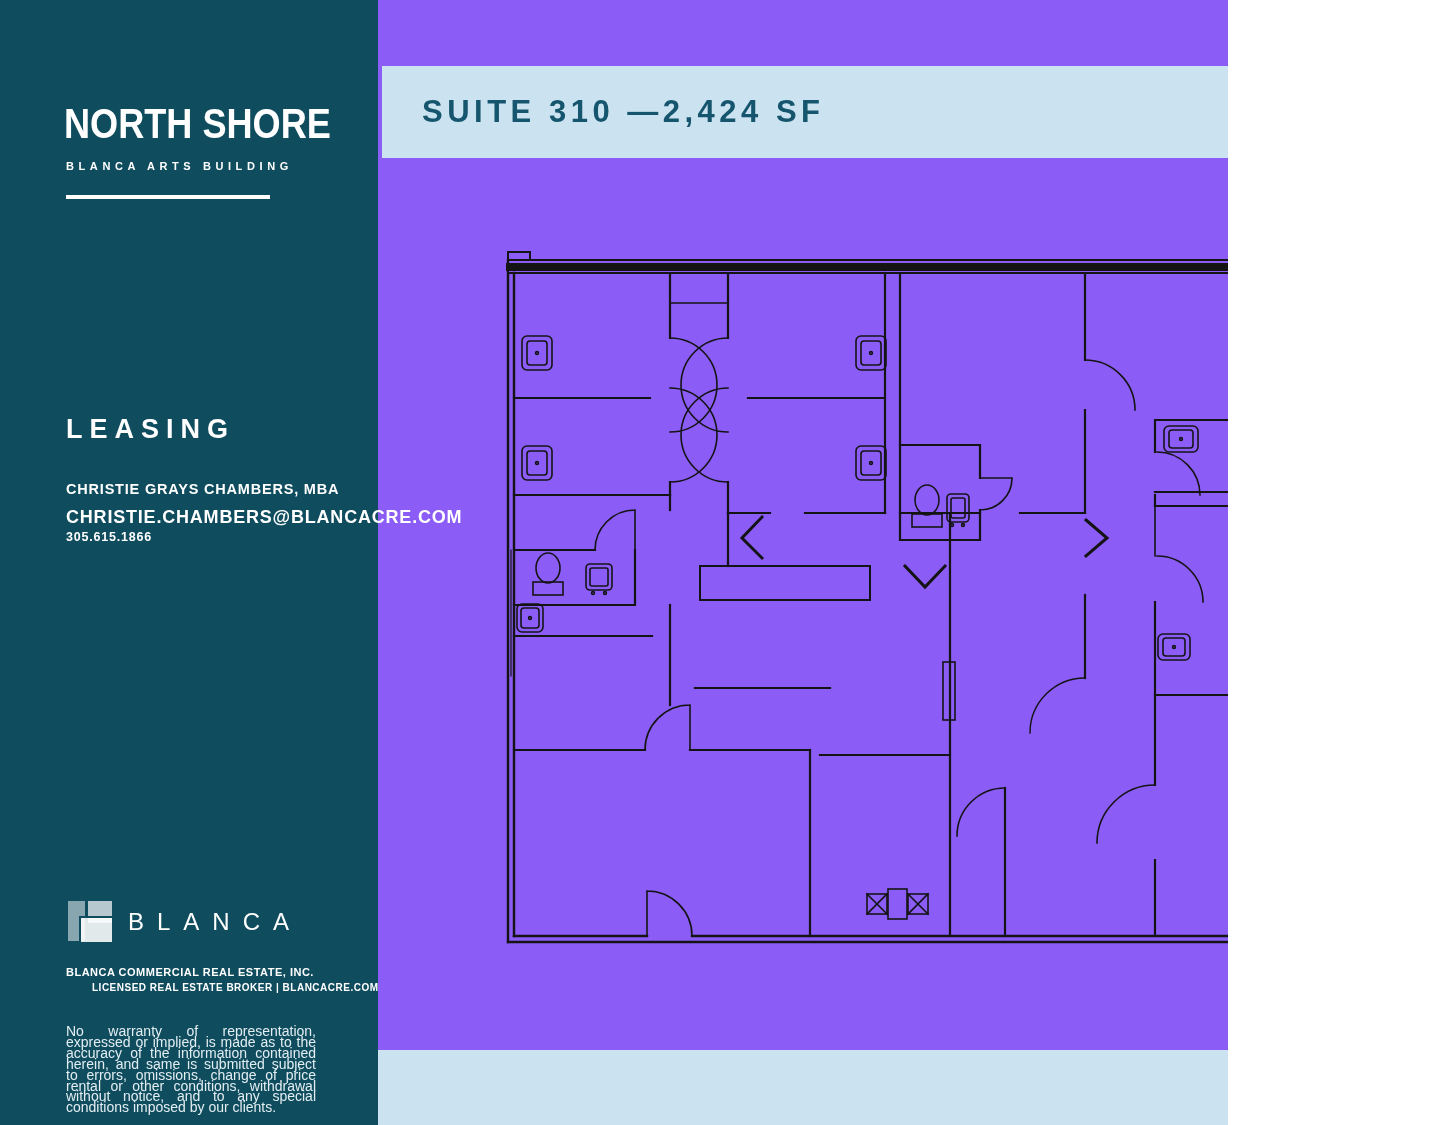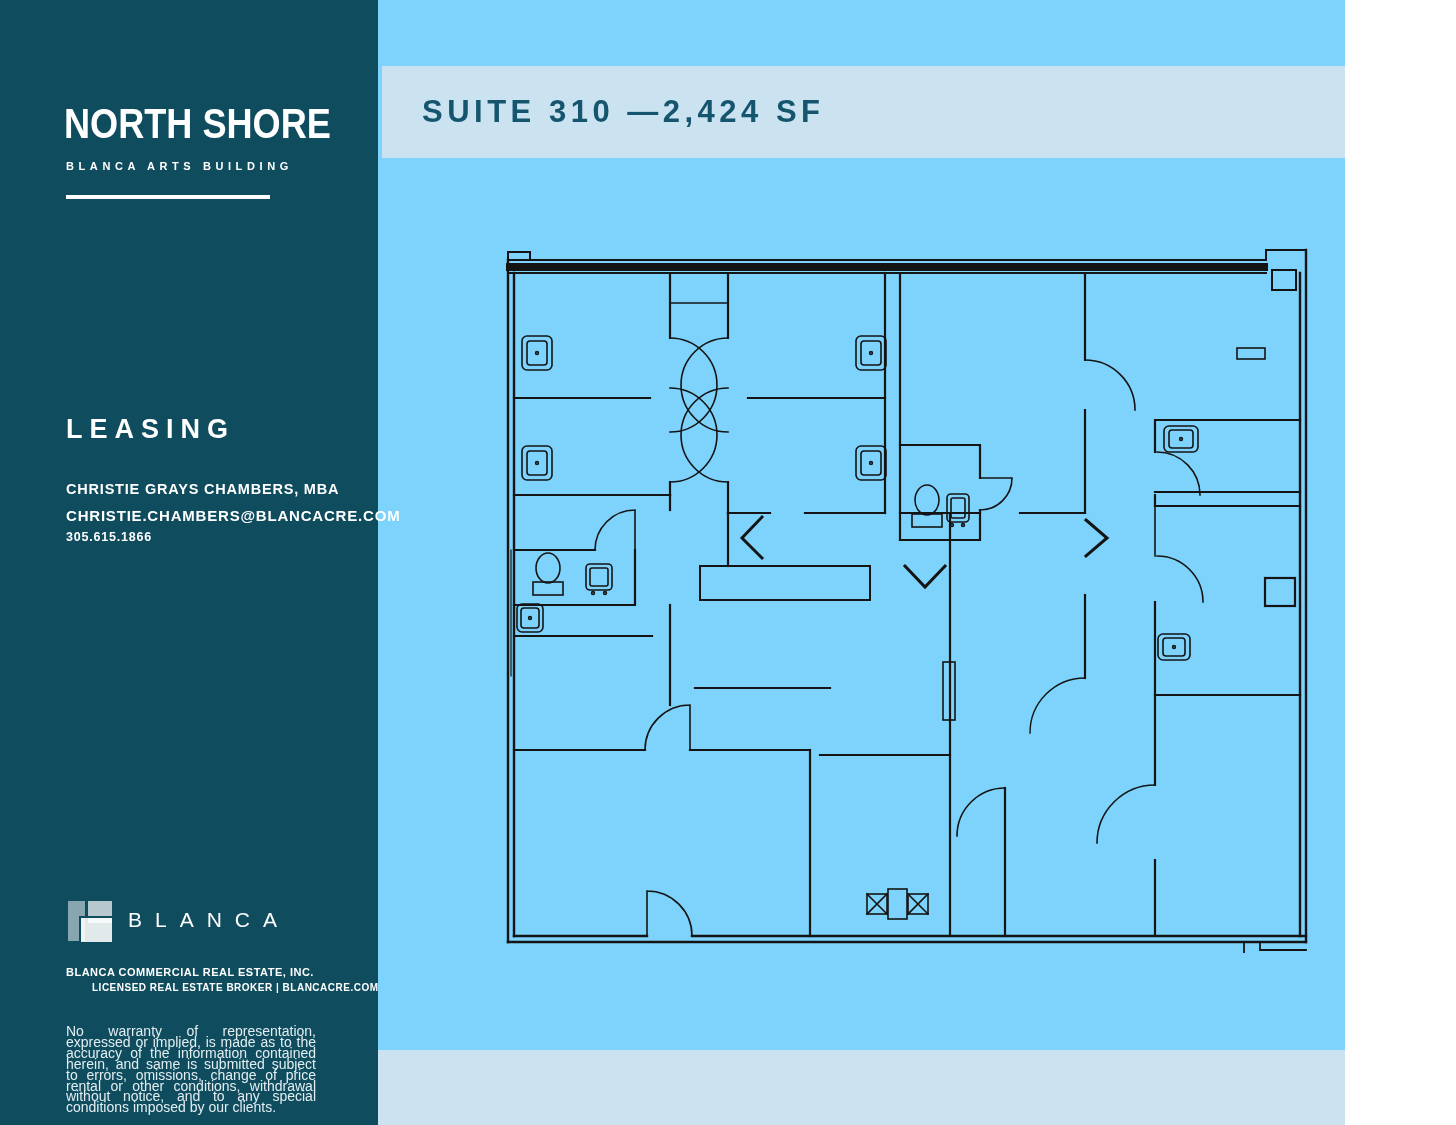--- a/index.html
+++ b/index.html
@@ -1,36 +1,36 @@
 <!DOCTYPE html>
 <html><head>
 <meta charset="utf-8">
 <style>
   * { margin:0; padding:0; box-sizing:border-box; }
   html,body { background:#ffffff; }
   body { font-family:"Liberation Sans", sans-serif; }
-  .page { position:relative; width:1345px; height:1125px; background:#7dd3fc; overflow:hidden; }
+  .page { position:relative; width:1228px; height:1125px; background:#8b5cf6; overflow:hidden; }
 
   
   .sidebar { position:absolute; left:0; top:0; width:378px; height:1125px; background:#0F4C5E; color:#ffffff; }
   .logo-title { position:absolute; left:64px; top:100px; font-size:42px; font-weight:800;
                 letter-spacing:0; white-space:nowrap; transform:scaleX(.86); transform-origin:left center; }
   .logo-sub { position:absolute; left:66px; top:160px; font-size:11px; font-weight:700; letter-spacing:4.6px; white-space:nowrap; }
   .rule { position:absolute; left:66px; top:195px; width:204px; height:4px; background:#ffffff; }
   .address { position:absolute; left:66px; top:223px; font-size:14.5px; font-weight:700; letter-spacing:1.1px; line-height:21px; }
   .leasing-h { position:absolute; left:66px; top:414px; font-size:27px; font-weight:800; letter-spacing:7px; }
   .contact-name  { position:absolute; left:66px; top:481px; font-size:14.5px; font-weight:700; letter-spacing:.8px; }
-  .contact-email { position:absolute; left:66px; top:507px; font-size:15px; font-weight:600; letter-spacing:.8px; }
+  .contact-email { position:absolute; left:66px; top:507px; font-size:18px; font-weight:600; letter-spacing:.8px; }
   .contact-phone { position:absolute; left:66px; top:530px; font-size:12.5px; font-weight:600; letter-spacing:.8px; }
 
   .brand-mark { position:absolute; left:68px; top:901px; width:50px; height:46px; }
   .brand-mark .r1 { position:absolute; left:0;  top:2;  width:17px; height:40px; background:rgba(255,255,255,.5); }
   .brand-mark .r2 { position:absolute; left:20px; top:0;  width:24px; height:22px; background:rgba(255,255,255,.7); }
   .brand-mark .r3 { position:absolute; left:13px; top:17px; width:31px; height:24px; background:rgba(255,255,255,.88); outline:2px solid #0F4C5E; }
-  .brand-word { position:absolute; left:128px; top:908px; font-size:21px; font-weight:400; letter-spacing:13px; color:#ffffff; white-space:nowrap; }
+  .brand-word { position:absolute; left:128px; top:908px; font-size:24px; font-weight:400; letter-spacing:13px; color:#ffffff; white-space:nowrap; }
   .company { position:absolute; left:66px; top:966px; font-size:11px; font-weight:700; letter-spacing:.5px; white-space:nowrap; }
   .license { position:absolute; left:66px; top:982px; font-size:10px; font-weight:700; letter-spacing:.5px; white-space:nowrap;padding-left:26px; }
   .disclaimer { position:absolute; left:66px; top:1026px; width:250px; font-size:14px; line-height:10.9px;
                 text-align:justify; color:#E3EEF2; font-weight:400; }
 
   
   .header-band { position:absolute; left:382px; top:66px; width:1078px; height:92px; background:#CBE2F0; }
   .suite-title { position:absolute; left:40px; top:50%; transform:translateY(-50%); font-size:31px; font-weight:800;
                  letter-spacing:4.5px; color:#15566E; white-space:nowrap; }
   .footer-band { position:absolute; left:378px; top:1050px; width:1078px; height:75px; background:#CBE2F0; }

